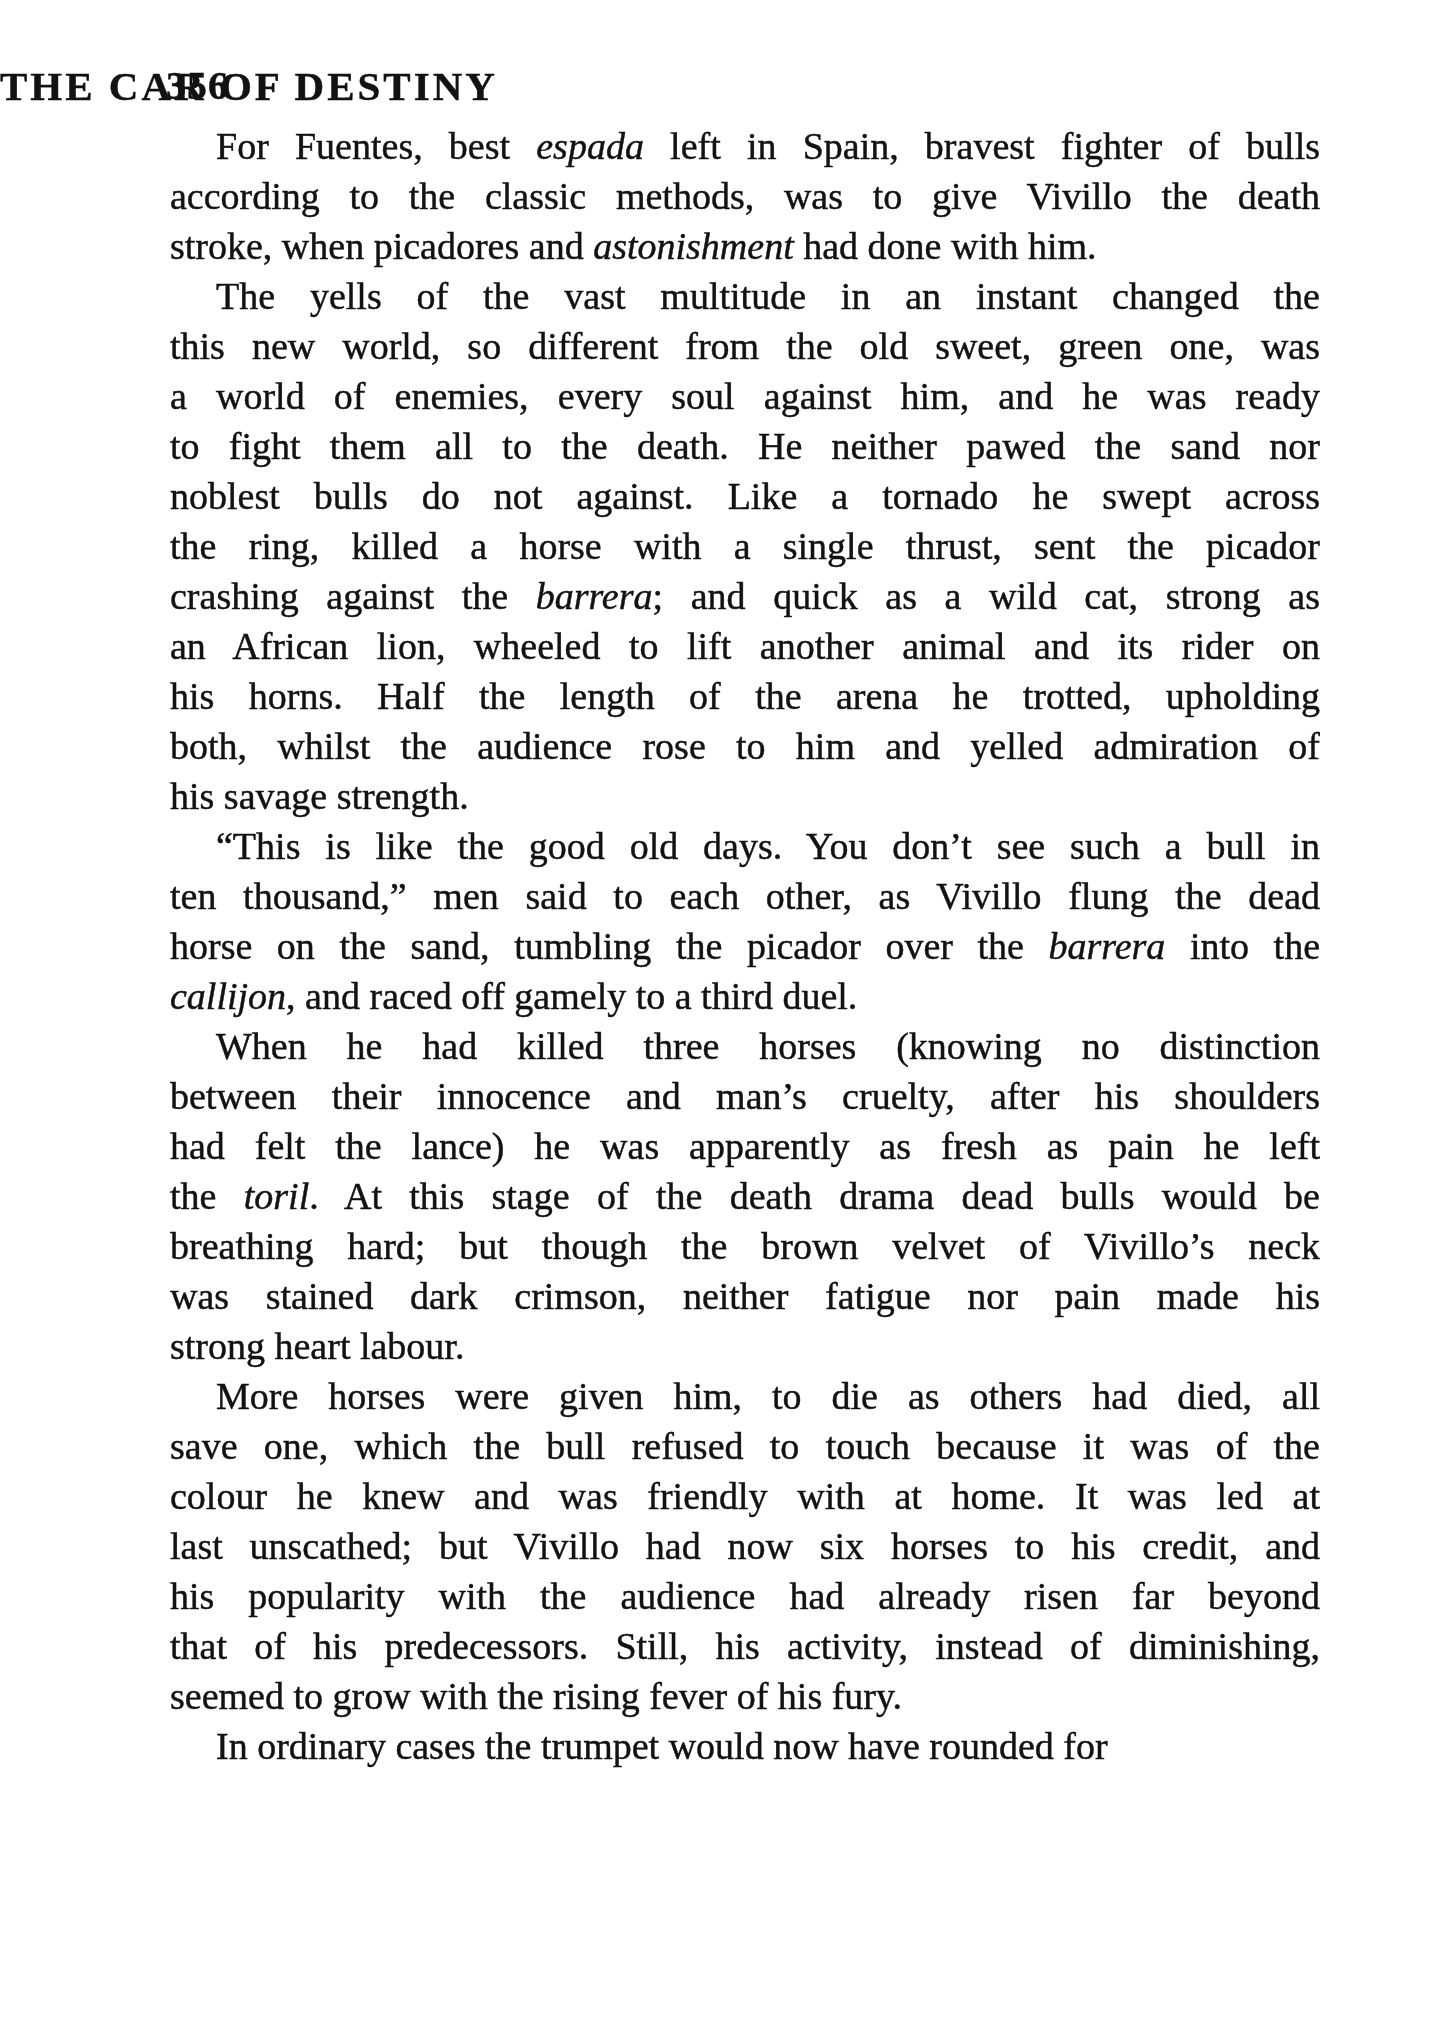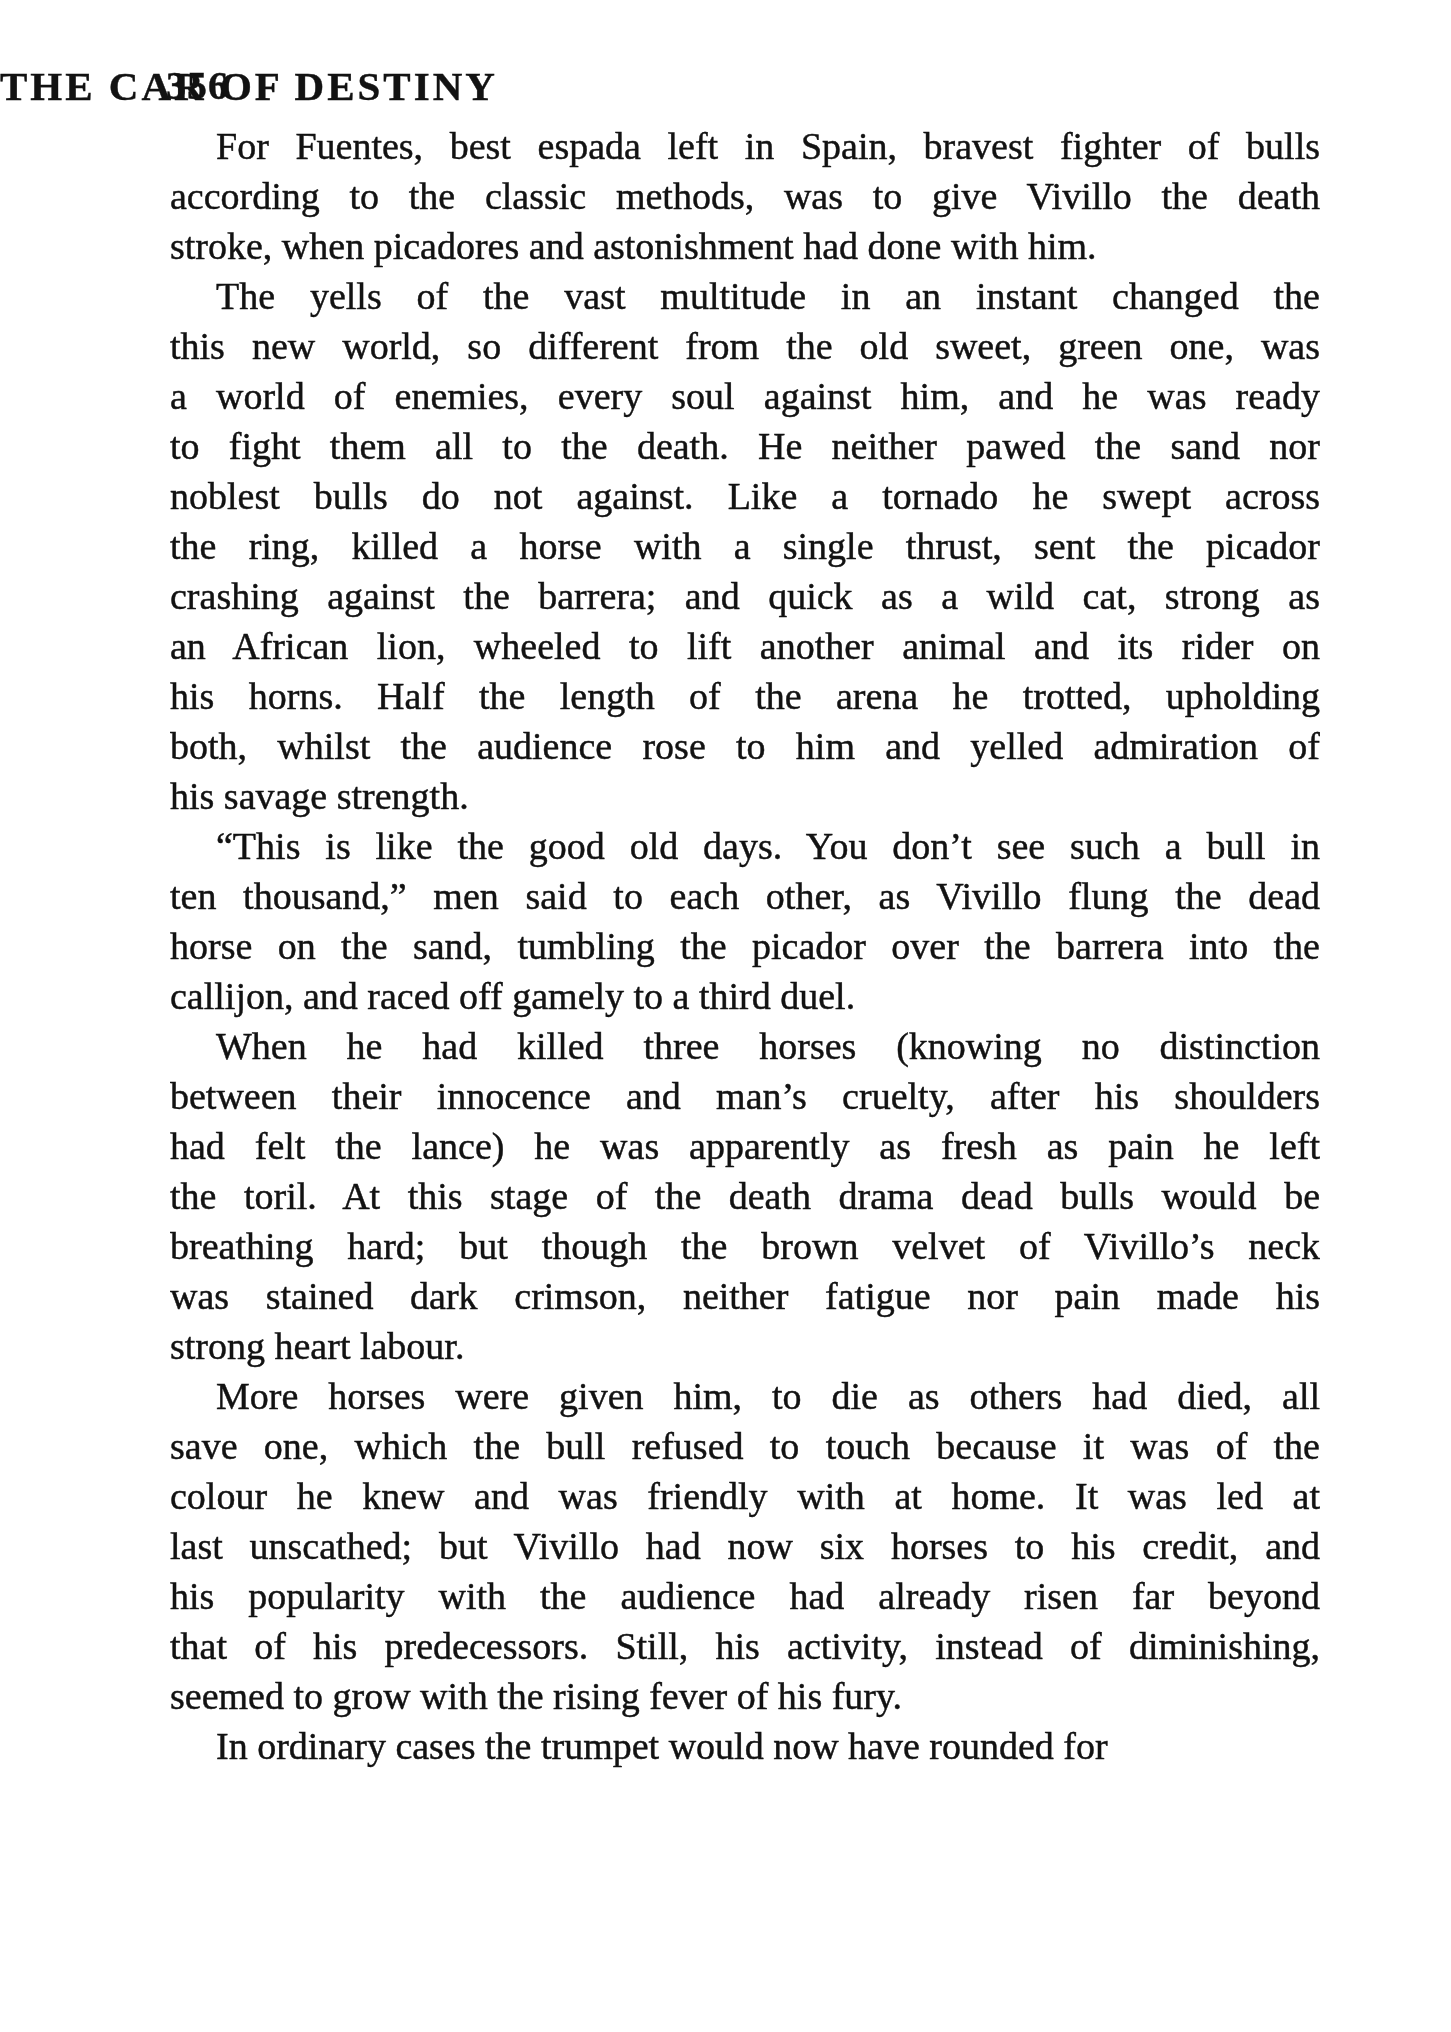--- a/index.html
+++ b/index.html
@@ -54,21 +54,21 @@
     height: 50px;
     line-height: 50px;
     font-size: 38px;
     text-align: justify;
     text-align-last: justify;
     overflow: hidden;
     -webkit-text-stroke: 0.45px currentColor;
   }
   .line.first { text-indent: 46px; }
   .line.plast { text-align-last: left; }
-  .em { }
+  .em { font-style: italic; }
 </style>
 </head>
 <body>
 
 <div class="page">
   <div class="header">
     <span class="pagenum">356</span>
     <div class="runtitle">THE CAR OF DESTINY</div>
   </div>
   <div class="body">

